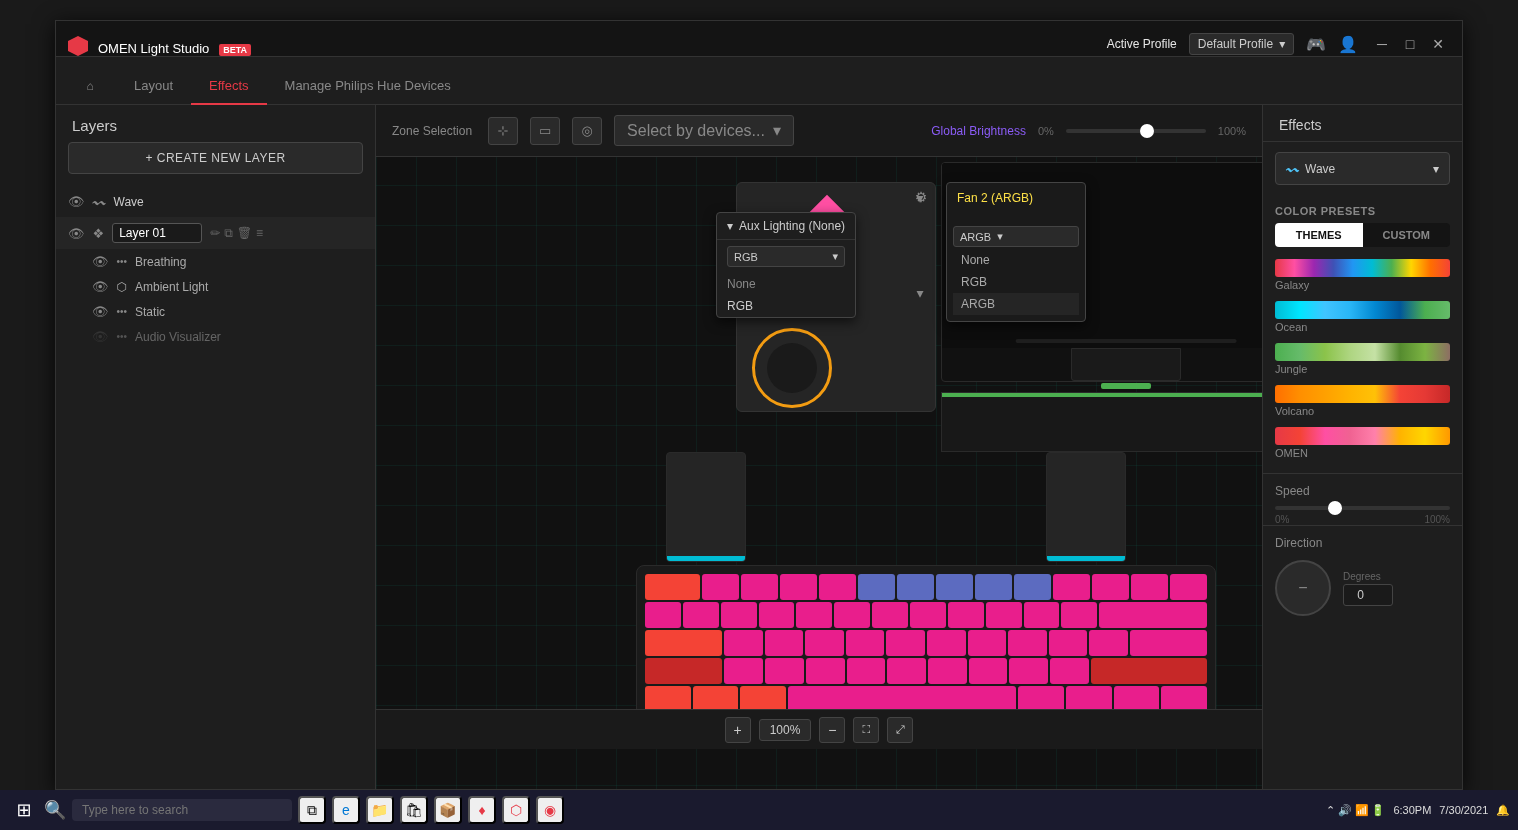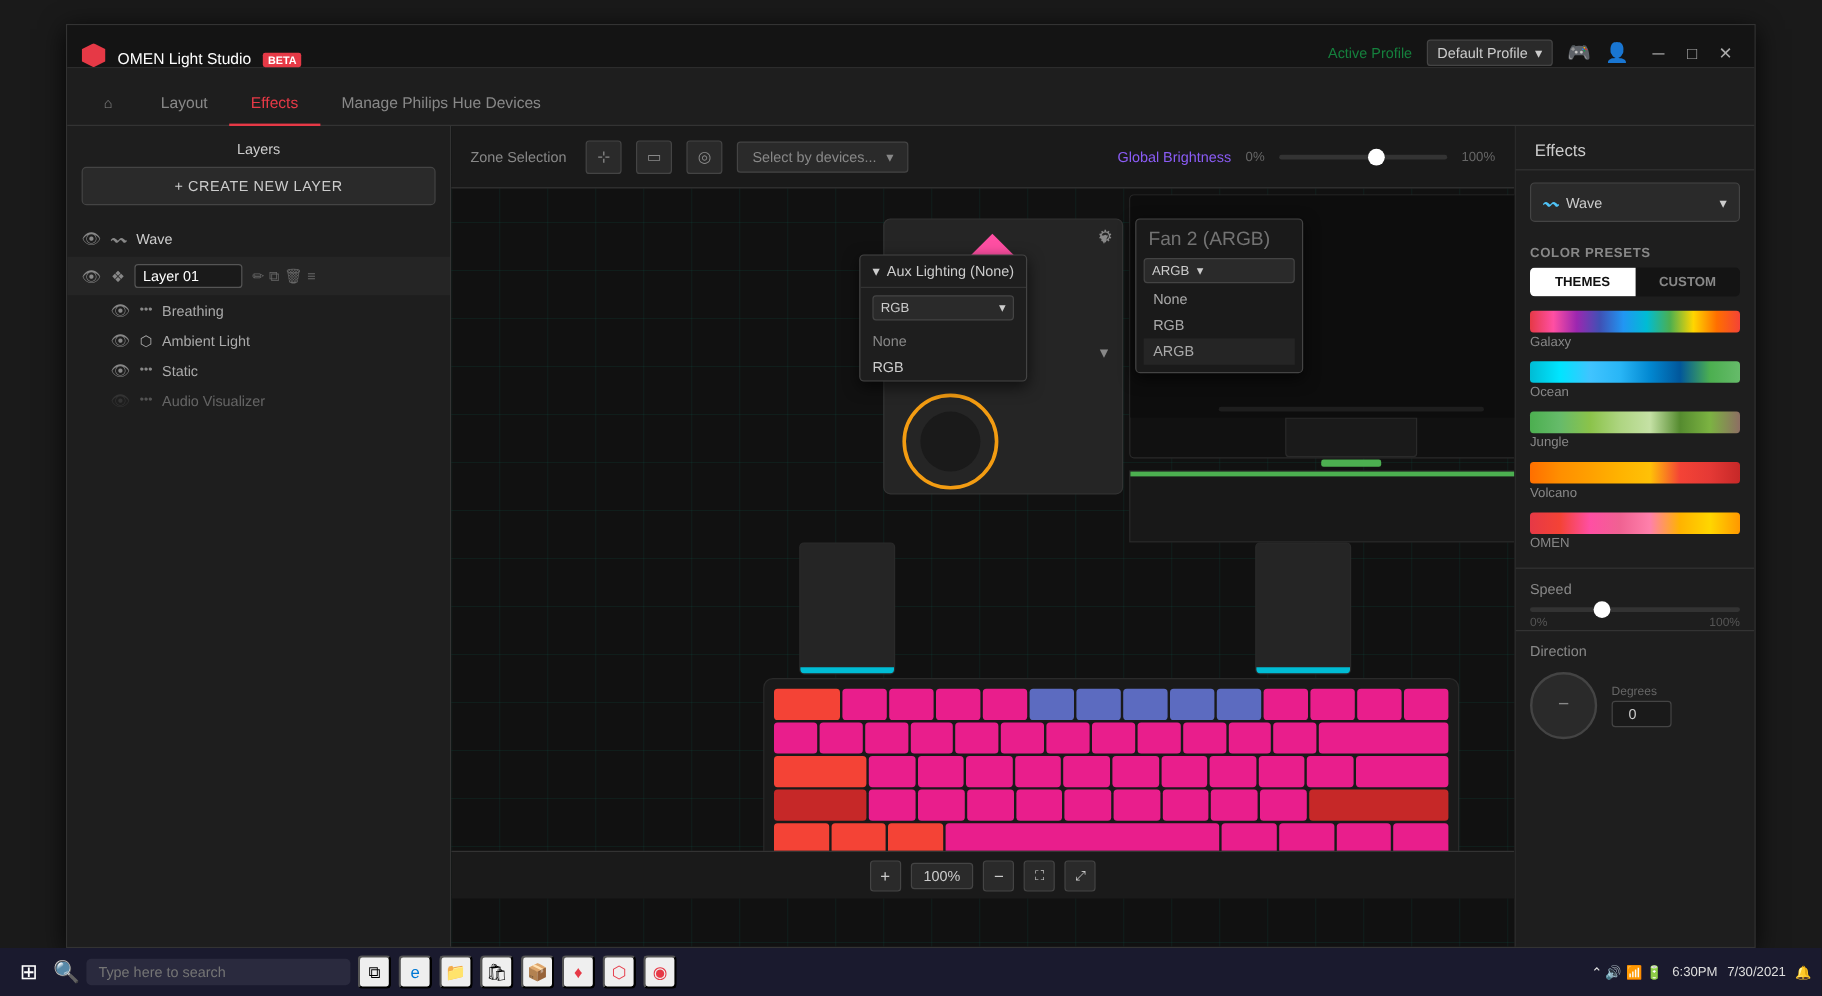--- a/index.html
+++ b/index.html
@@ -90,21 +90,21 @@
     .title-bar-beta {
       background: #e63946;
       color: #fff;
       font-size: 9px;
       padding: 1px 4px;
       border-radius: 2px;
       font-weight: bold;
     }
     .title-bar-spacer { flex: 1; }
     .title-bar-right { display: flex; align-items: center; gap: 12px; color: #aaa; font-size: 12px; }
-    .active-profile-label { color: #15803d; }
+    .active-profile-label { color: #e5e5e5; }
     .profile-dropdown {
       background: #2a2a2a;
       border: 1px solid #444;
       color: #ccc;
       padding: 3px 8px;
       border-radius: 3px;
       cursor: pointer;
       display: flex; align-items: center; gap: 6px;
     }
     .win-controls { display: flex; gap: 4px; }
@@ -158,23 +158,22 @@
       width: 320px;
       background: #1e1e1e;
       border-right: 1px solid #333;
       display: flex;
       flex-direction: column;
       flex-shrink: 0;
     }
     .layers-header {
       padding: 12px 16px 8px;
       color: #ccc;
-      font-size: 12px;
+      font-size: 15px;
       font-weight: 500;
-      text-align: center;
     }
     .new-layer-btn {
       margin: 0 12px 12px;
       background: #2a2a2a;
       border: 1px solid #444;
       color: #ccc;
       padding: 8px;
       border-radius: 4px;
       cursor: pointer;
       display: flex;
@@ -259,21 +258,21 @@
       font-size: 13px;
     }
     .select-devices-btn {
       background: #2a2a2a;
       border: 1px solid #444;
       color: #888;
       padding: 5px 12px;
       border-radius: 3px;
       cursor: pointer;
       display: flex; align-items: center; gap: 8px;
-      font-size: 12px;
+      font-size: 16px;
     }
     .brightness-section {
       margin-left: auto;
       display: flex;
       align-items: center;
       gap: 12px;
       color: #888;
       font-size: 12px;
     }
     .brightness-label { color: #8b5cf6; margin-left: 32px; }
@@ -384,21 +383,21 @@
       left: 360px;
       top: 20px;
       background: #1a1a1a;
       border: 1px solid #444;
       border-radius: 4px;
       z-index: 15;
       padding: 6px;
       min-width: 140px;
       box-shadow: 0 4px 12px rgba(0,0,0,0.6);
     }
-    .fan2-header { font-size: 16px; color: #737373; padding: 2px 4px 6px; }
+    .fan2-header { font-size: 12px; color: #fde047; padding: 2px 4px 21px; }
     .fan2-select {
       background: #2a2a2a;
       border: 1px solid #444;
       color: #ccc;
       padding: 3px 6px;
       border-radius: 3px;
       font-size: 11px;
       display: flex; align-items: center; gap: 6px;
       margin-bottom: 2px;
     }

